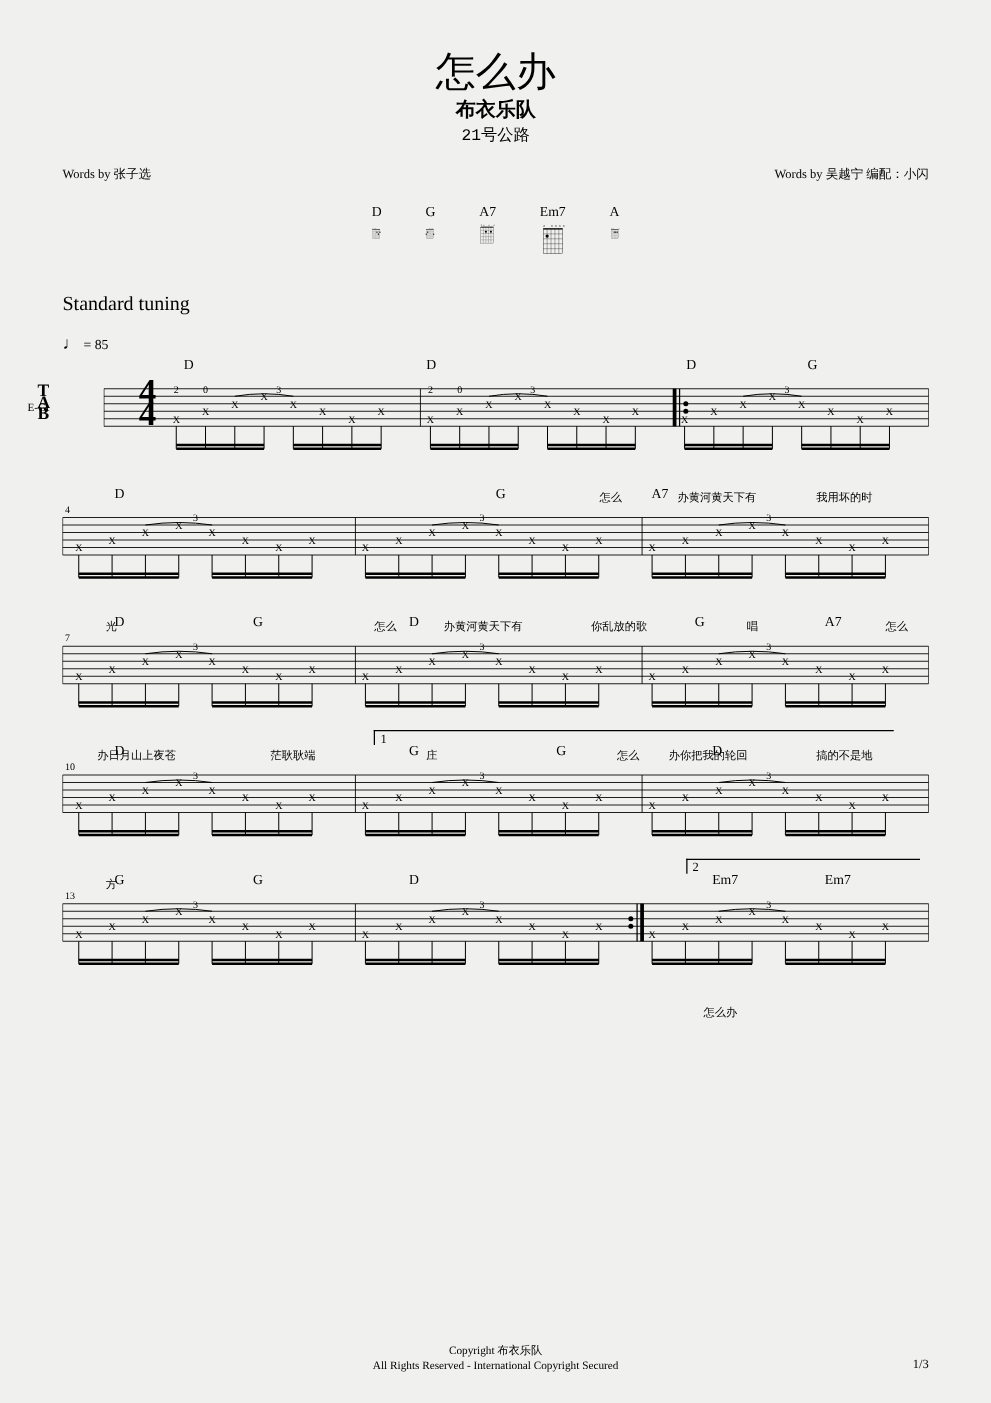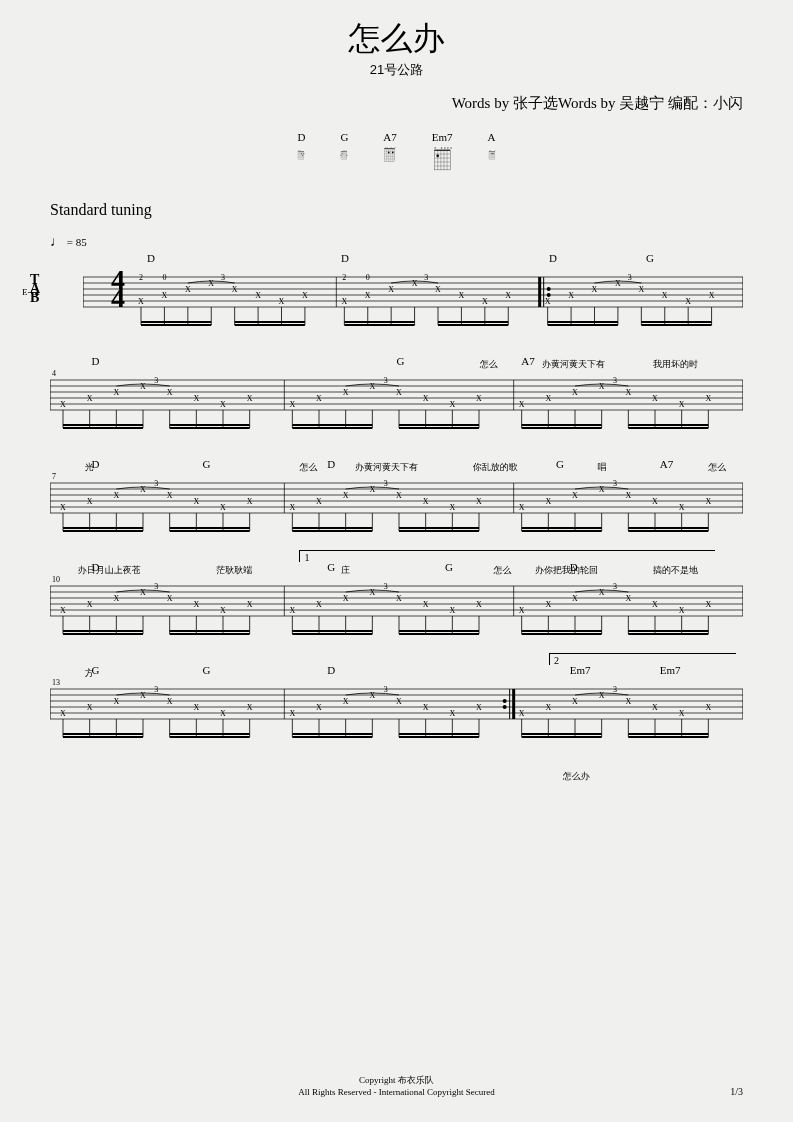--- a/index.html
+++ b/index.html
@@ -1,22 +1,22 @@
 <!DOCTYPE html>
 <html><head>
 <meta charset="utf-8">
 <style>
 *{margin:0;padding:0;box-sizing:border-box}
 body{background:#f0f0ef;font-family:"Times New Roman",serif;width:793px;height:1122px;position:relative;color:#000}
-.page{padding:17px 50px 30px}
+.page{padding:36px 50px 30px}
 .header{text-align:center;margin-bottom:15px}
 .title{font-size:32px;font-weight:400;font-family:"SimSun",serif}
 .artist{font-size:16px;font-weight:bold;font-family:"SimSun",serif;margin-top:-2px}
-.album{font-size:13px;font-family:Liberation Sans, sans-serif}
-.credits{display:flex;justify-content:flex-end;font-size:15px;margin:3px 0 18px}
+.album{font-size:13px;font-family:Liberation Mono, monospace}
+.credits{display:flex;justify-content:space-between;font-size:10px;margin:3px 0 18px}
 .chord-diagrams{display:flex;justify-content:center;gap:35px;margin-bottom:25px}
 .chord-box{text-align:center}
 .chord-name{font-size:11px;margin-bottom:3px}
 .tuning{font-size:16px;margin-bottom:15px}
 .tempo{font-size:11px;margin-bottom:15px}
 .tempo-note{font-size:14px}
 .systems{margin-top:10px}
 .system{margin-bottom:28px;position:relative}
 .sys-label{position:absolute;left:-28px;top:22px;font-size:9px;font-weight:normal}
 .tab-letters{position:absolute;left:-20px;top:10px;font-size:14px;font-weight:bold;line-height:9px}
@@ -30,20 +30,21 @@
 .footer{position:absolute;bottom:25px;left:0;width:100%;text-align:center;font-size:9px}
 .page-num{position:absolute;bottom:25px;right:50px;font-size:10px}
 .ending{position:absolute;font-size:10px;top:-24px;border-left:1px solid #000;border-top:1px solid #000;padding:1px 4px;height:12px}
 </style>
 </head>
 <body>
 
 <div class="page">
   <div class="header">
     <div class="title">怎么办</div>
+    <div class="artist">布衣乐队</div>
     <div class="album">21号公路</div>
   </div>
   <div class="credits">
     <span>Words by 张子选</span>
     <span>Words by 吴越宁 编配：小闪</span>
   </div>
 
   <div class="chord-diagrams">
     <div class="chord-box">
       <div class="chord-name">D</div>

